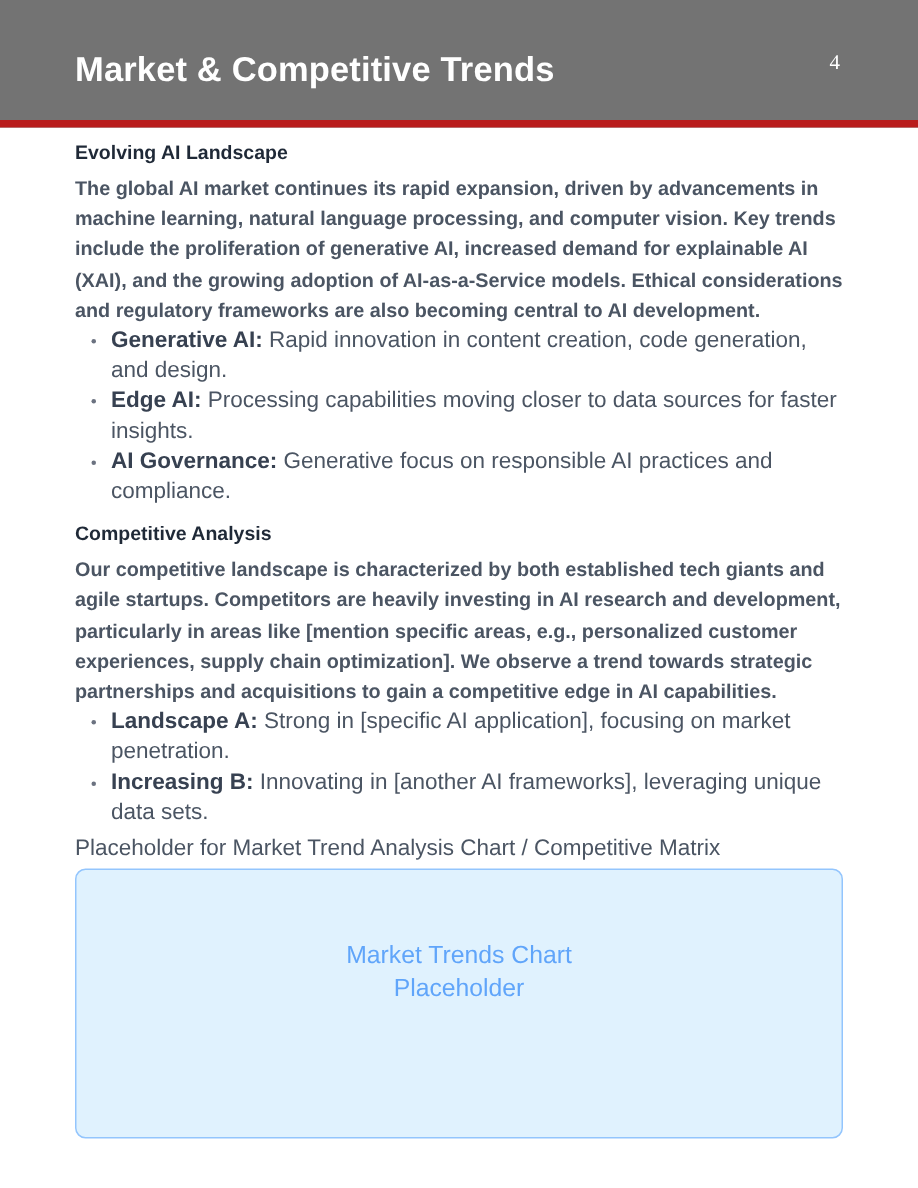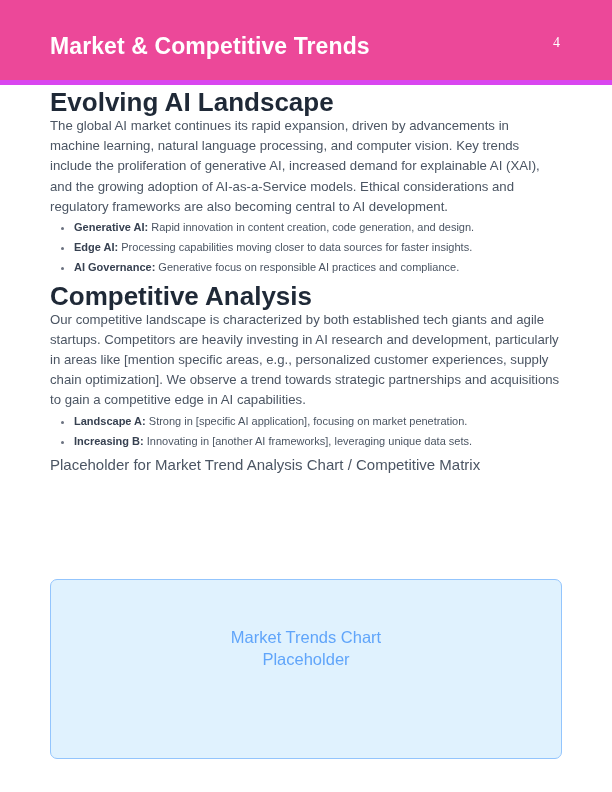--- a/index.html
+++ b/index.html
@@ -2,37 +2,37 @@
 <html><head>
 <meta charset="utf-8">
 <style>
   html, body { margin: 0; padding: 0; }
   body {
     width: 612px; height: 792px; background: #ffffff; overflow: hidden;
     font-family: "Liberation Sans", sans-serif; color: #374151;
   }
   .header {
     position: absolute; left: 0; top: 0; width: 612px; height: 80px;
-    background: #ec4899; border-bottom: 5px solid #d946ef;
+    background: #737373; border-bottom: 5px solid #b91c1c;
   }
   .header-title {
     position: absolute; left: 50px; top: 33px;
     font-size: 23px; font-weight: bold; color: #ffffff; letter-spacing: 0.1px;
   }
   .page-num {
     position: absolute; right: 52px; top: 35px;
     font-family: "Liberation Serif", serif; font-size: 14px; color: #ffffff;
   }
   .content { position: absolute; left: 50px; top: 88px; width: 512px; }
   h2 {
-    margin: 0; font-size: 26px; font-weight: bold; color: #1f2937; line-height: 28px;
+    margin: 0; font-size: 13px; font-weight: bold; color: #1f2937; line-height: 28px;
   }
-  p { margin: 0; font-size: 13.2px; line-height: 20.2px; color: #4b5563; }
+  p { margin: 0; font-size: 13.2px; line-height: 20.2px; color: #4b5563; font-weight: bold; }
   ul { margin: 0; padding-left: 24px; }
-  li { font-size: 11px; line-height: 20.2px; color: #4b5563; }
+  li { font-size: 15px; line-height: 20.2px; color: #4b5563; }
   li::marker { color: #6b7280; font-size: 11px; }
   li b { color: #374151; }
   .caption {
     margin-top: 4px; font-size: 15px; color: #4b5563; line-height: 20px;
   }
   .chart-box {
     position: absolute; left: 50px; top: 579px; width: 510px; height: 178px;
     background: #e0f2fe; border: 1px solid #93c5fd; border-radius: 7px; text-decoration: underline;
   }
   .chart-label {

